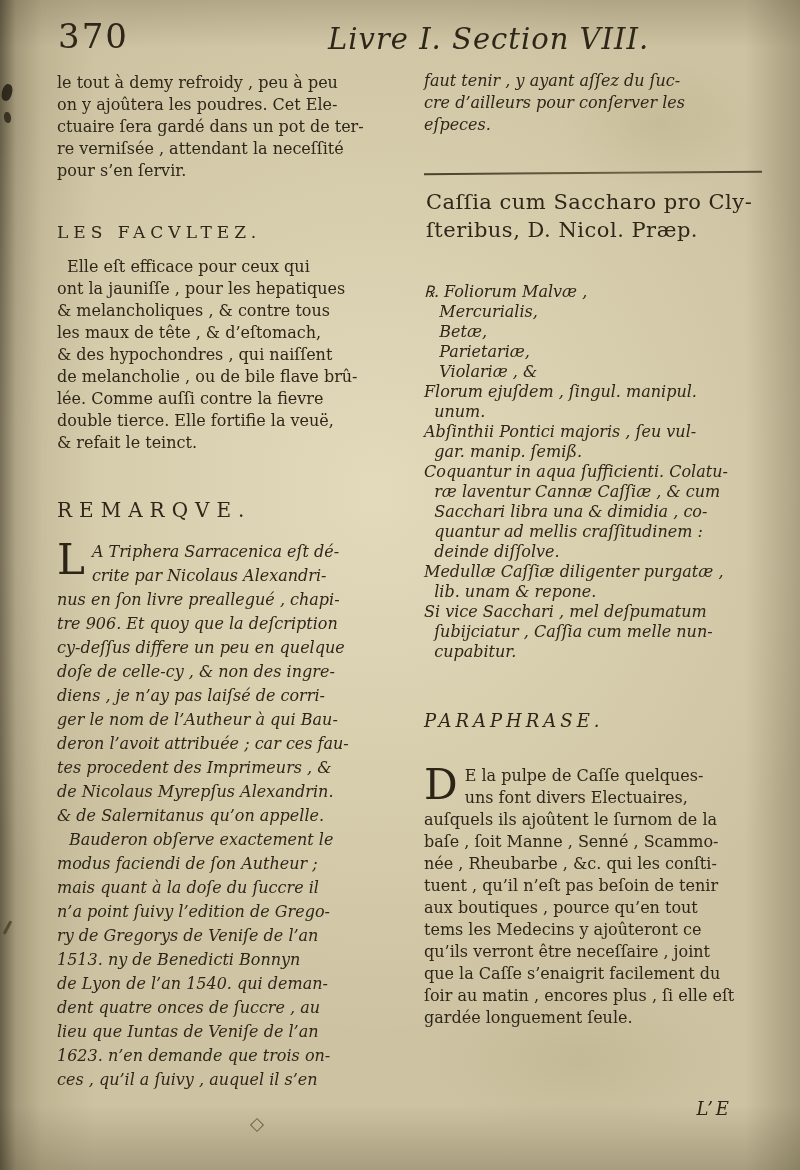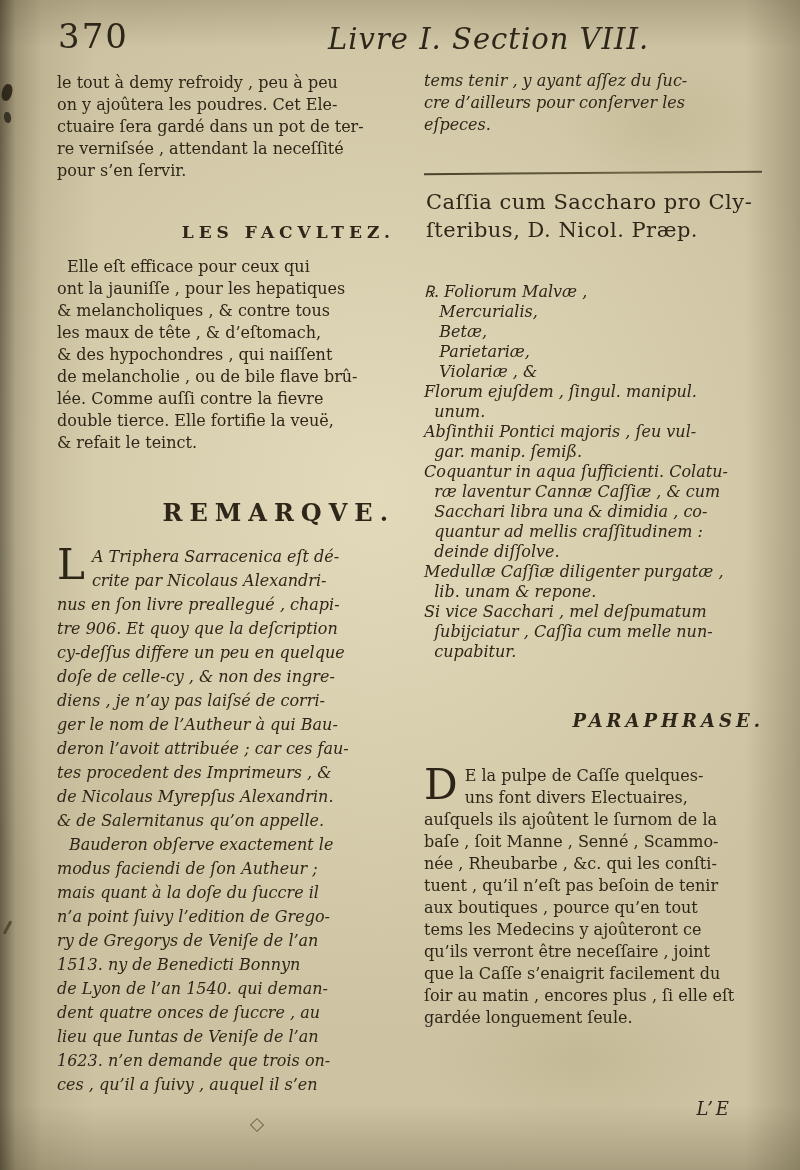--- a/index.html
+++ b/index.html
@@ -47,26 +47,26 @@
     white-space:pre-wrap;
     font-size:16px; line-height:22px;
     margin:0;
   }
   .italic { font-style:italic; }
   .lh24 { line-height:24px; }
   .indent { text-indent:12px; }
   .indent-sm { text-indent:10px; }
 
   .heading-spaced {
-    font-weight:bold; text-align:right;
+    font-weight:normal; text-align:left;
     font-size:17px; letter-spacing:5px;
     margin:40px 0 14px 0;
   }
   .heading-remarque {
-    font-size:24px; letter-spacing:7px;
+    font-size:20px; letter-spacing:7px;
     margin:44px 0 18px 0;
   }
   .heading-paraphrase {
     font-style:italic; font-size:18px; letter-spacing:4px;
     margin:48px 0 34px 0;
   }
   .heading-cassia {
     font-weight:normal; text-align:left;
     font-size:21px; line-height:28px; letter-spacing:0.5px;
     white-space:pre-wrap;
@@ -149,21 +149,21 @@
 ry de Gregorys de Veniſe de l’an
 1513. ny de Benedicti Bonnyn
 de Lyon de l’an 1540. qui deman-
 dent quatre onces de ſuccre , au
 lieu que Iuntas de Veniſe de l’an
 1623. n’en demande que trois on-
 ces , qu’il a ſuivy , auquel il s’en</p>
 </main>
 
 <aside class="col col-right">
-  <p class="body italic">tems tenir , y ayant aſſez du ſuc-
+  <p class="body italic">faut tenir , y ayant aſſez du ſuc-
 cre d’ailleurs pour conſerver les
 eſpeces.</p>
 
   <div class="rule"></div>
 
   <h2 class="heading-cassia">Caſſia cum Saccharo pro Cly-
 ſteribus, D. Nicol. Præp.</h2>
 
   <p class="body italic recipe">℞. Foliorum Malvæ ,
    Mercurialis,

